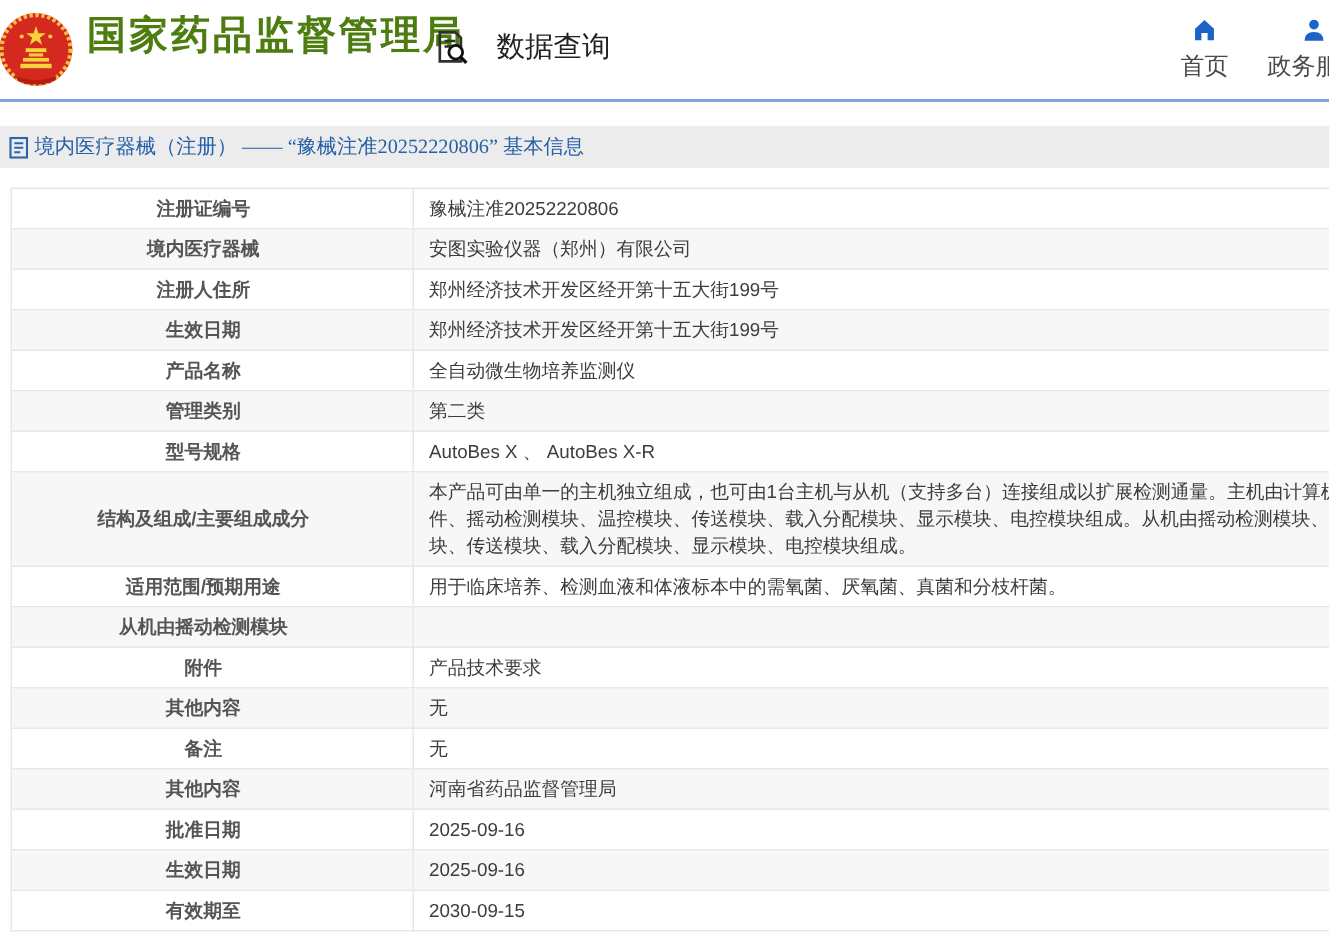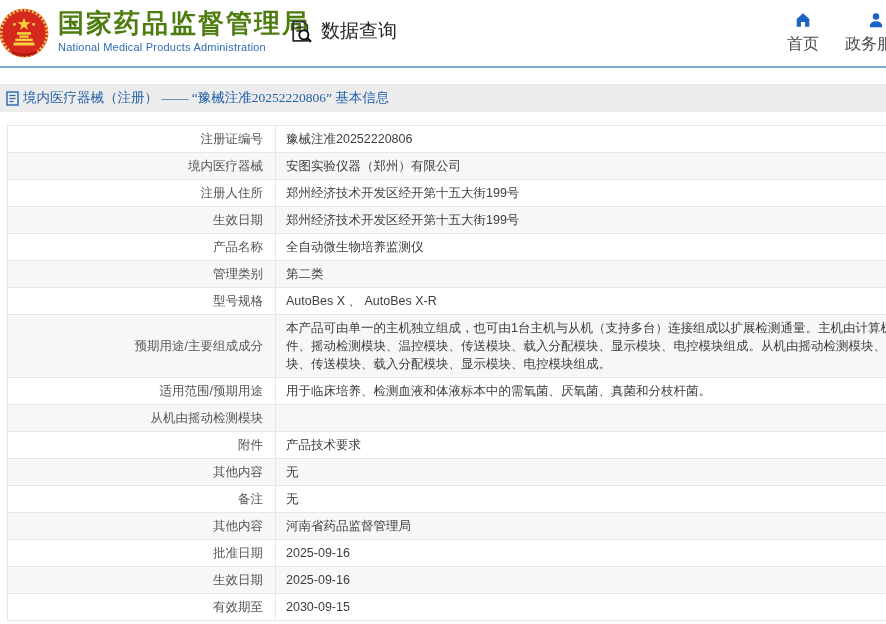--- a/index.html
+++ b/index.html
@@ -8,42 +8,42 @@
     font-family:"Liberation Sans","DejaVu Sans",sans-serif;
   }
   .page{width:960px;}
 
   
   .header{position:relative;height:66px;border-bottom:2px solid #7fa8d9;background:#fff;width:960px;}
   .emblem{position:absolute;left:-2px;top:6px;width:52px;height:54px;}
   .logo-text{position:absolute;left:58px;top:8px;}
   .logo-title{font-size:26px;font-weight:bold;color:#4d7c0f;letter-spacing:2px;line-height:30px;}
   .logo-sub{font-size:11px;color:#2e6cb5;margin-top:3px;letter-spacing:.2px;}
-  .module{position:absolute;left:288px;top:18px;display:flex;align-items:center;gap:8px;cursor:pointer;}
+  .module{position:absolute;left:288px;top:18px;display:flex;align-items:center;gap:18px;cursor:pointer;}
   .module-label{font-size:19px;color:#222;}
   .top-link{position:absolute;top:11px;text-align:center;cursor:pointer;}
   .top-link .tl-icon{height:19px;display:flex;justify-content:center;}
   .top-link .tl-lbl{font-size:16px;color:#4a4a4a;margin-top:4px;white-space:nowrap;}
   #link-home{left:775px;width:56px;}
   #link-services{left:845px;width:62px;}
 
   
   .breadcrumb{margin-top:16px;height:28px;background:#ececec;width:960px;display:flex;align-items:center;padding-left:6px;box-sizing:border-box;}
   .breadcrumb-title{font-size:13.5px;color:#2560a8;margin-left:4px;white-space:nowrap;font-family:Liberation Serif, serif;}
 
   
   .table-wrap{margin:13px 0 0 7px;}
   table.info{
     border-collapse:collapse;width:948px;table-layout:fixed;
     border-left:1px solid #e7e7e7;border-top:1px solid #e7e7e7;
   }
   table.info tr{border-bottom:1px solid #e7e7e7;}
   table.info tr:nth-child(even){background:#f7f7f7;}
   table.info th{
-    width:255px;font-weight:normal;text-align:right;color:#555;
+    width:255px;font-weight:bold;color:#555;
     font-size:12.5px;line-height:18px;padding:4px 12px 4px 0;
     border-right:1px solid #e7e7e7;vertical-align:middle;
   }
   table.info td{
     padding:4px 10px;color:#3d3d3d;font-size:12.5px;line-height:18px;vertical-align:middle;
     word-break:break-all;
   }
 </style>
 </head>
 <body>
@@ -59,21 +59,20 @@
       <circle cx="19" cy="20" r="1.6" fill="#f7d23c"></circle>
       <circle cx="41" cy="20" r="1.6" fill="#f7d23c"></circle>
       <rect x="22" y="29" width="16" height="3" fill="#f7d23c"></rect>
       <rect x="24.5" y="33" width="11" height="2.4" fill="#f7d23c"></rect>
       <rect x="20" y="36.5" width="20" height="2.8" fill="#f7d23c"></rect>
       <rect x="18" y="41" width="24" height="3.4" fill="#f7d23c"></rect>
       <path d="M14 50 Q30 57 46 50 L44 54 Q30 60 16 54 Z" fill="#b71c12"></path>
     </svg>
     <div class="logo-text">
       <div class="logo-title">国家药品监督管理局</div>
-      <div class="logo-sub">National Medical Products Administration</div>
     </div>
 
     <div class="module">
       <svg width="25" height="25" viewBox="0 0 24 24">
         <path d="M5 2.5 h10 l3.5 3.5 v15 H5 Z" fill="none" stroke="#2f2f2f" stroke-width="1.7"></path>
         <line x1="8" y1="8" x2="15" y2="8" stroke="#2f2f2f" stroke-width="1.5"></line>
         <line x1="8" y1="11.5" x2="13" y2="11.5" stroke="#2f2f2f" stroke-width="1.5"></line>
         <circle cx="15.2" cy="15.2" r="4.4" fill="#fff" stroke="#111" stroke-width="1.8"></circle>
         <line x1="18.4" y1="18.4" x2="22" y2="22" stroke="#111" stroke-width="2.2"></line>
       </svg>
@@ -142,21 +141,21 @@
     <th>管理类别</th>
     <td>第二类</td>
   </tr>
 
   <tr>
     <th>型号规格</th>
     <td>AutoBes X 、 AutoBes X-R</td>
   </tr>
 
   <tr>
-    <th>预期用途/主要组成成分</th>
+    <th>结构及组成/主要组成成分</th>
     <td>本产品可由单一的主机独立组成，也可由1台主机与从机（支持多台）连接组成以扩展检测通量。主机由计算机、随机软件、摇动检测模块、温控模块、传送模块、载入分配模块、显示模块、电控模块组成。从机由摇动检测模块、温控模块、传送模块、载入分配模块、显示模块、电控模块组成。</td>
   </tr>
 
   <tr>
     <th>适用范围/预期用途</th>
     <td>用于临床培养、检测血液和体液标本中的需氧菌、厌氧菌、真菌和分枝杆菌。</td>
   </tr>
 
   <tr>
     <th>从机由摇动检测模块</th>

